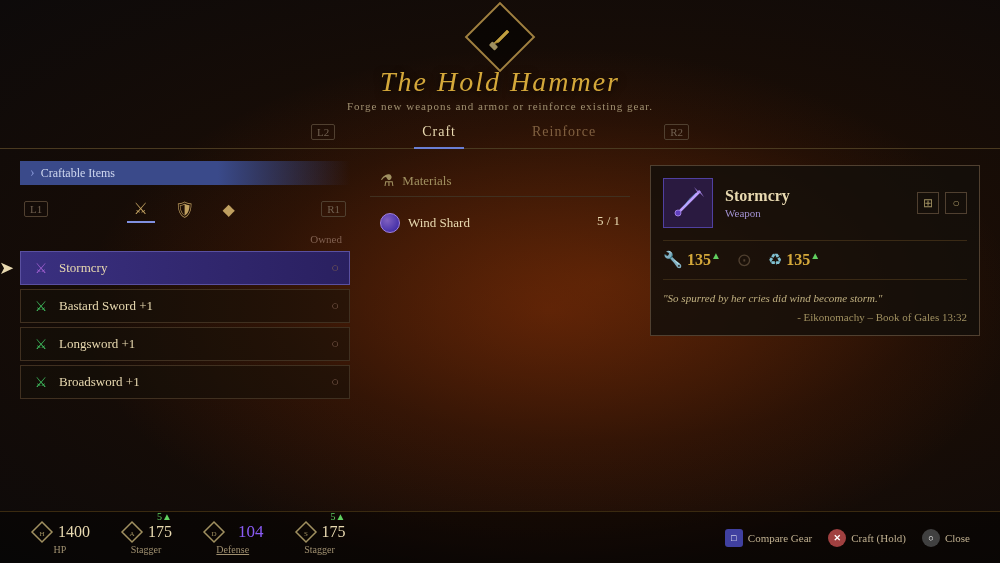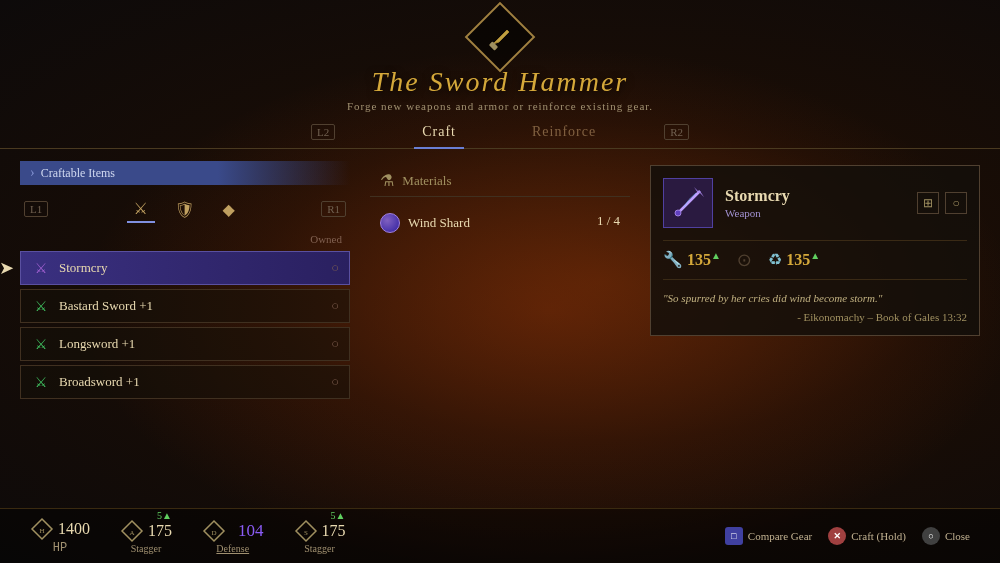--- a/index.html
+++ b/index.html
@@ -417,21 +417,21 @@
 
 <div class="ui-root">
 
   <div class="header">
     <div class="header-logo">
       <svg width="30" height="30" viewBox="0 0 30 30">
         <path d="M8 22 L18 12 L22 8 L24 10 L14 20 Z" fill="#c0a040" stroke="#a08030" stroke-width="1"></path>
         <rect x="6" y="20" width="5" height="8" rx="1" fill="#a09060" transform="rotate(-45 8.5 24)"></rect>
       </svg>
     </div>
-    <div class="header-title">The Sword Hammer</div>
+    <div class="header-title">The Hold Hammer</div>
     <div class="header-subtitle">Forge new weapons and armor or reinforce existing gear.</div>
   </div>
 
   <div class="tabs-bar">
     <span class="tab-trigger">L2</span>
     <span class="tab-btn active">Craft</span>
     <span class="tab-btn">Reinforce</span>
     <span class="tab-trigger">R2</span>
   </div>
 
@@ -490,21 +490,21 @@
     <div class="middle-panel">
       <div class="materials-header">
         <span class="materials-icon">⚗</span>
         <span class="materials-label">Materials</span>
       </div>
       <div class="material-row">
         <div class="material-left">
           <div class="material-orb"></div>
           <span class="material-name">Wind Shard</span>
         </div>
-        <span class="material-count">1 / 4</span>
+        <span class="material-count">5 / 1</span>
       </div>
     </div>
 
     <div class="right-panel">
       <div class="detail-card">
         <div class="detail-top">
           <div class="detail-img-box">
             <svg width="36" height="36" viewBox="0 0 36 36">
               <line x1="6" y1="30" x2="30" y2="6" stroke="#c0a0ff" stroke-width="2.5"></line>
               <polygon points="24,2 34,12 30,6 28,8" fill="#a080e0"></polygon>
@@ -544,21 +544,21 @@
     <div style="display:flex; gap:30px; align-items:center;">
 
       <div style="display:flex;flex-direction:column;align-items:center;">
         <div style="display:flex;align-items:center;gap:4px;">
           <svg width="24" height="24" viewBox="0 0 24 24">
             <polygon points="12,2 22,12 12,22 2,12" fill="none" stroke="#a09060" stroke-width="1.5"></polygon>
             <text x="12" y="16" text-anchor="middle" font-size="7" fill="#a09060">H</text>
           </svg>
           <span style="font-size:16px;color:#e8d9b0;">1400</span>
         </div>
-        <span style="font-size:12px;color:#a09070;font-family:Liberation Mono, monospace;">HP</span>
+        <span style="font-size:10px;color:#a09070;">HP</span>
       </div>
 
       <div style="display:flex;flex-direction:column;align-items:center;">
         <div style="display:flex;align-items:center;gap:4px;position:relative;">
           <svg width="24" height="24" viewBox="0 0 24 24">
             <polygon points="12,2 22,12 12,22 2,12" fill="none" stroke="#a09060" stroke-width="1.5"></polygon>
             <text x="12" y="16" text-anchor="middle" font-size="7" fill="#a09060">A</text>
           </svg>
           <div style="position:relative;">
             <span style="position:absolute;top:-12px;right:0;font-size:10px;color:#60d060;">5▲</span>

